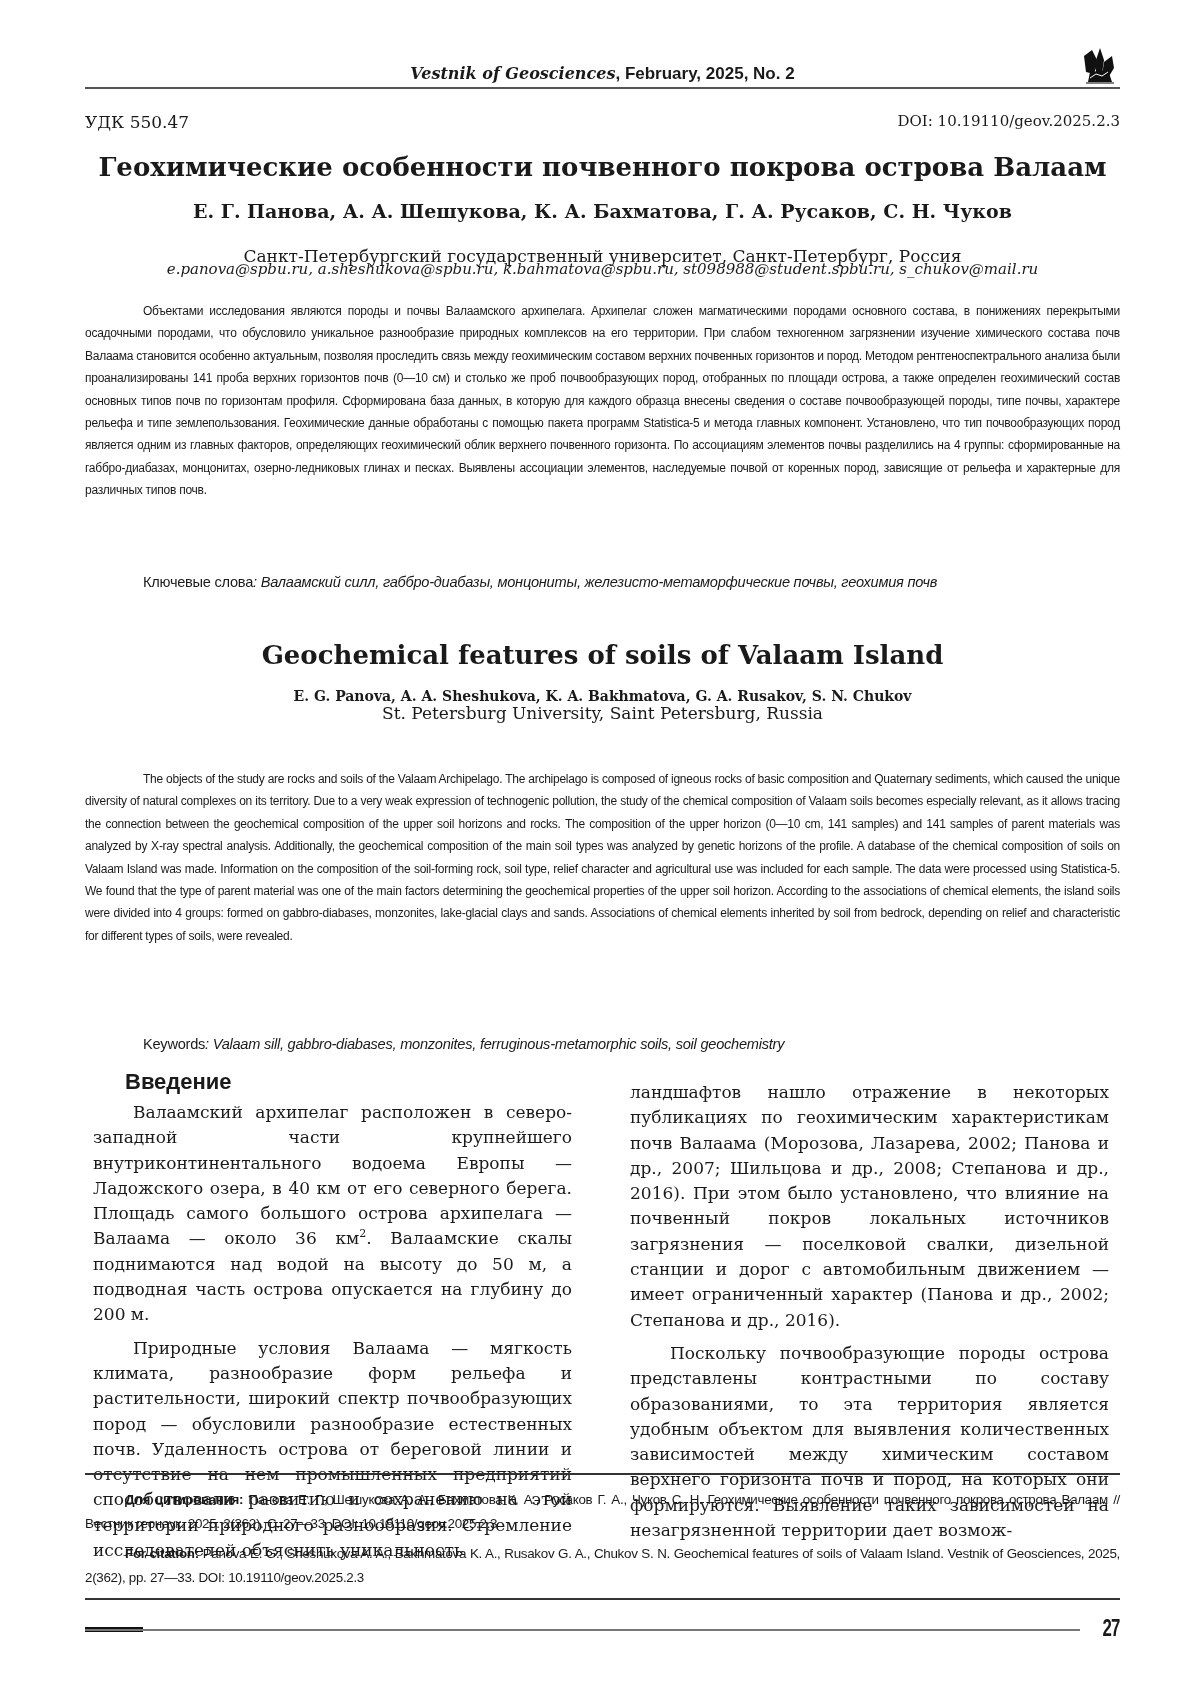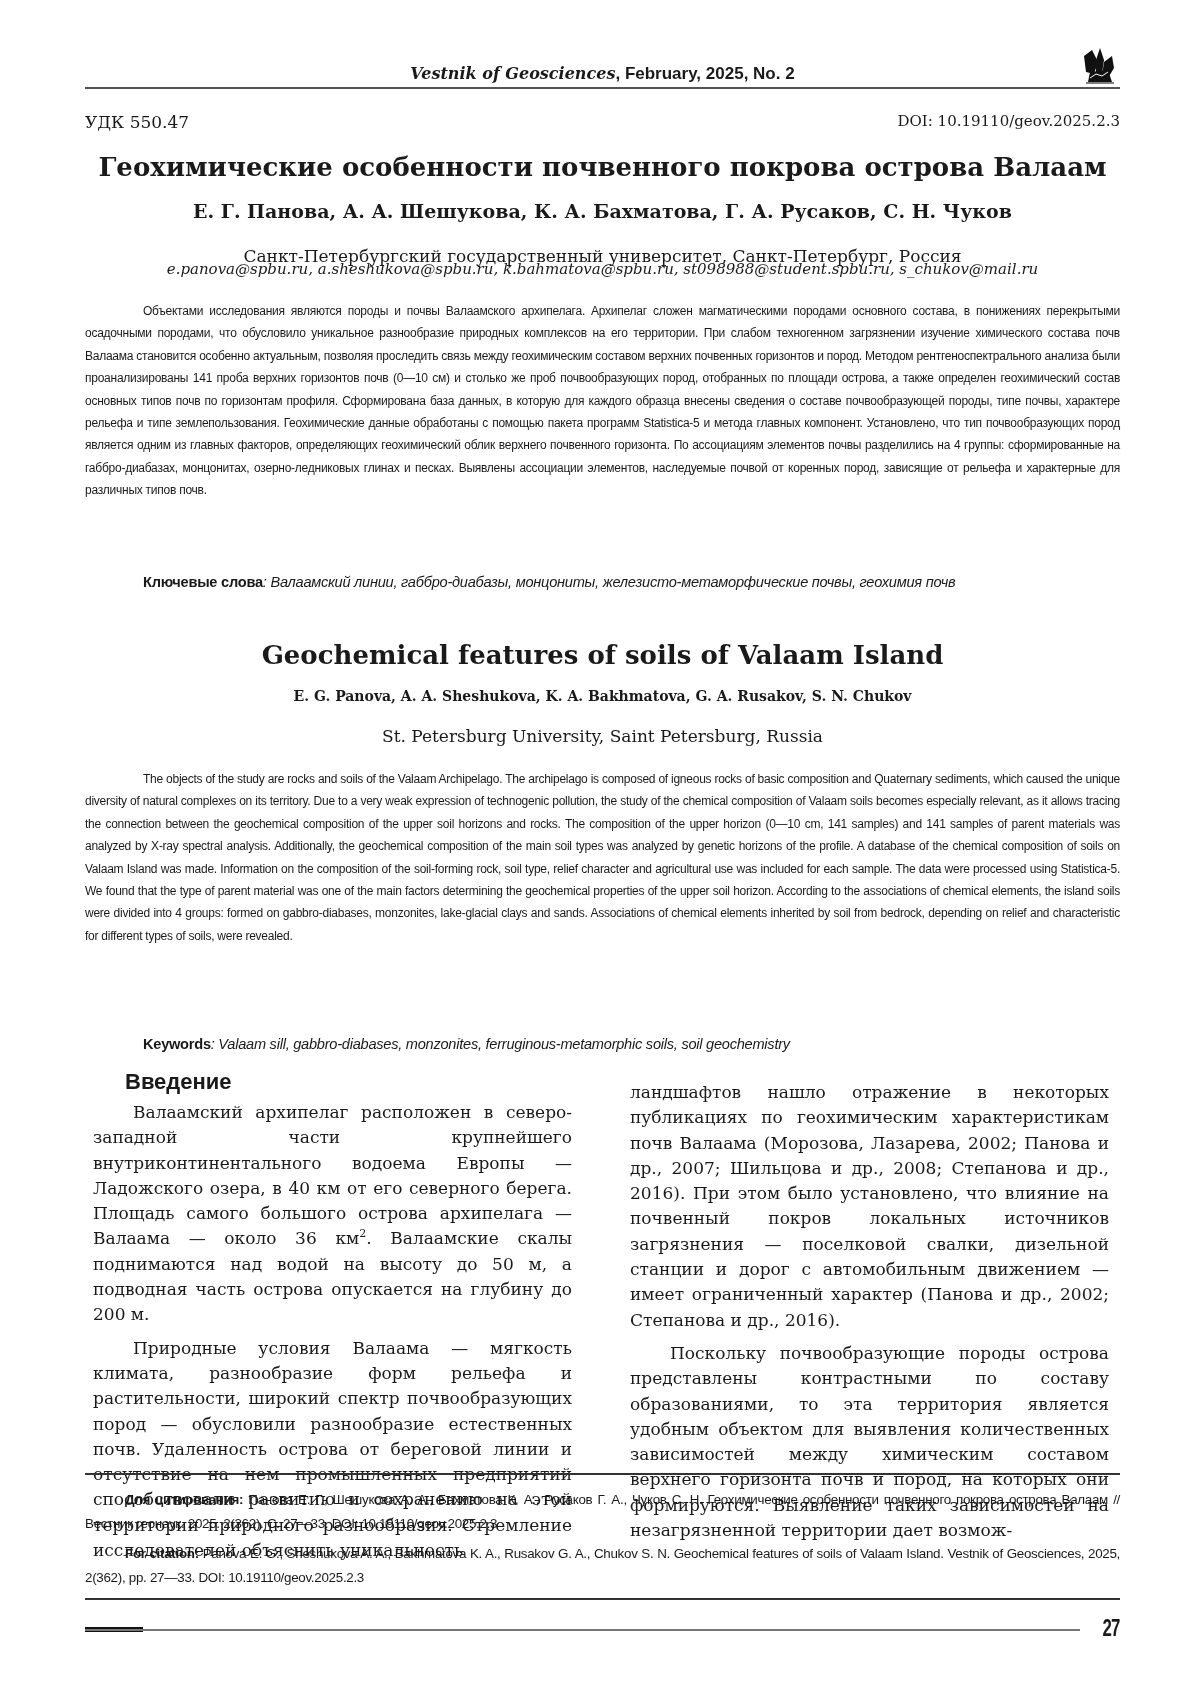--- a/index.html
+++ b/index.html
@@ -21,27 +21,27 @@
 
   .title { position: absolute; left: 0; width: 1035px; text-align: center; font-weight: bold; }
   .ru-title { top: 152px; font-size: 26px; }
   .ru-authors { top: 200px; font-size: 19px; }
   .ru-affil { top: 234px; font-size: 17px; font-weight: normal; margin-top: 12px; }
   .ru-emails { top: 260px; font-size: 15px; font-weight: normal; font-style: italic; }
 
   .abstract { position: absolute; left: 0; width: 1035px; font-size: 12px; line-height: 22.4px; text-align: justify; text-indent: 58px; letter-spacing: -0.25px; }
   .ru-abstract { top: 300px; }
   .keywords { position: absolute; left: 58px; font-size: 14.6px; letter-spacing: -0.25px; }
-  .keywords .kw-label { font-weight: bold; }
+  .keywords .kw-label { font-weight: normal; }
   .keywords .kw-list { font-style: italic; }
   .ru-keywords { top: 574px; }
 
   .en-title { top: 640px; font-size: 26px; }
   .en-authors { top: 688px; font-size: 14px; }
-  .en-affil { top: 726px; font-size: 17px; font-weight: normal; text-align: center; }
+  .en-affil { top: 703px; font-size: 17px; font-weight: normal; text-align: center; }
   .en-abstract { top: 768px; }
   .en-keywords { top: 1036px; }
 
   .col { position: absolute; top: 1072px; width: 495px; font-size: 17px; line-height: 25.3px; text-align: justify; }
   .col-left { left: 0; }
   .col-right { left: 537px; }
   .col p { margin: 8px; text-indent: 40px; }
   .col p.noindent { text-indent: 0; }
   .section-heading { font-family: "Liberation Sans", sans-serif; font-weight: bold; font-size: 22px; line-height: 20px; margin: 0 0 6px 40px; }
   sup { font-size: 11px; line-height: 0; }
@@ -82,21 +82,21 @@
   <div class="udk serif">УДК 550.47</div>
   <div class="doi serif">DOI: 10.19110/geov.2025.2.3</div>
 
   <div class="title ru-title serif">Геохимические особенности почвенного покрова острова Валаам</div>
   <div class="title ru-authors serif">Е. Г. Панова, А. А. Шешукова, К. А. Бахматова, Г. А. Русаков, С. Н. Чуков</div>
   <div class="title ru-affil serif">Санкт-Петербургский государственный университет, Санкт-Петербург, Россия</div>
   <div class="title ru-emails serif">e.panova@spbu.ru, a.sheshukova@spbu.ru, k.bahmatova@spbu.ru, st098988@student.spbu.ru, s_chukov@mail.ru</div>
 
   <div class="abstract ru-abstract sans">Объектами исследования являются породы и почвы Валаамского архипелага. Архипелаг сложен магматическими породами основного состава, в понижениях перекрытыми осадочными породами, что обусловило уникальное разнообразие природных комплексов на его территории. При слабом техногенном загрязнении изучение химического состава почв Валаама становится особенно актуальным, позволяя проследить связь между геохимическим составом верхних почвенных горизонтов и пород. Методом рентгеноспектрального анализа были проанализированы 141 проба верхних горизонтов почв (0—10 см) и столько же проб почвообразующих пород, отобранных по площади острова, а также определен геохимический состав основных типов почв по горизонтам профиля. Сформирована база данных, в которую для каждого образца внесены сведения о составе почвообразующей породы, типе почвы, характере рельефа и типе землепользования. Геохимические данные обработаны с помощью пакета программ Statistica-5 и метода главных компонент. Установлено, что тип почвообразующих пород является одним из главных факторов, определяющих геохимический облик верхнего почвенного горизонта. По ассоциациям элементов почвы разделились на 4 группы: сформированные на габбро-диабазах, монцонитах, озерно-ледниковых глинах и песках. Выявлены ассоциации элементов, наследуемые почвой от коренных пород, зависящие от рельефа и характерные для различных типов почв.</div>
   <div class="keywords ru-keywords sans">
-    <span class="kw-label">Ключевые слова</span><span class="kw-list">: Валаамский линии, габбро-диабазы, монцониты, железисто-метаморфические почвы, геохимия почв</span>
+    <span class="kw-label">Ключевые слова</span><span class="kw-list">: Валаамский силл, габбро-диабазы, монцониты, железисто-метаморфические почвы, геохимия почв</span>
   </div>
 
   <div class="title en-title serif">Geochemical features of soils of Valaam Island</div>
   <div class="title en-authors serif">E. G. Panova, A. A. Sheshukova, K. A. Bakhmatova, G. A. Rusakov, S. N. Chukov</div>
   <div class="title en-affil serif">St. Petersburg University, Saint Petersburg, Russia</div>
 
   <div class="abstract en-abstract sans">The objects of the study are rocks and soils of the Valaam Archipelago. The archipelago is composed of igneous rocks of basic composition and Quaternary sediments, which caused the unique diversity of natural complexes on its territory. Due to a very weak expression of technogenic pollution, the study of the chemical composition of Valaam soils becomes especially relevant, as it allows tracing the connection between the geochemical composition of the upper soil horizons and rocks. The composition of the upper horizon (0—10 cm, 141 samples) and 141 samples of parent materials was analyzed by X-ray spectral analysis. Additionally, the geochemical composition of the main soil types was analyzed by genetic horizons of the profile. A database of the chemical composition of soils on Valaam Island was made. Information on the composition of the soil-forming rock, soil type, relief character and agricultural use was included for each sample. The data were processed using Statistica-5. We found that the type of parent material was one of the main factors determining the geochemical properties of the upper soil horizon. According to the associations of chemical elements, the island soils were divided into 4 groups: formed on gabbro-diabases, monzonites, lake-glacial clays and sands. Associations of chemical elements inherited by soil from bedrock, depending on relief and characteristic for different types of soils, were revealed.</div>
   <div class="keywords en-keywords sans">
     <span class="kw-label">Keywords</span><span class="kw-list">: Valaam sill, gabbro-diabases, monzonites, ferruginous-metamorphic soils, soil geochemistry</span>
   </div>

